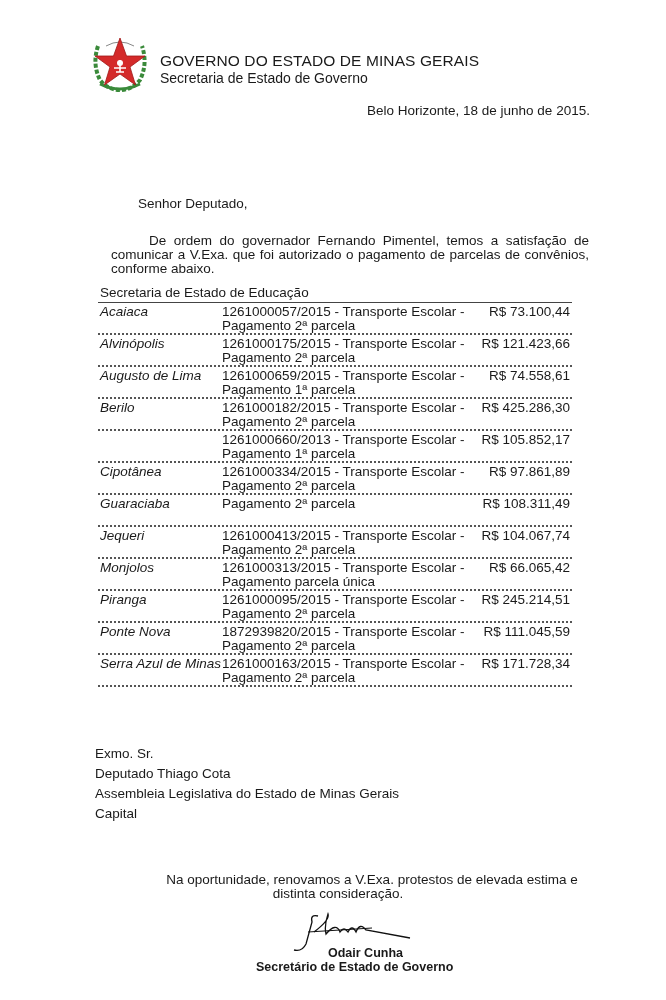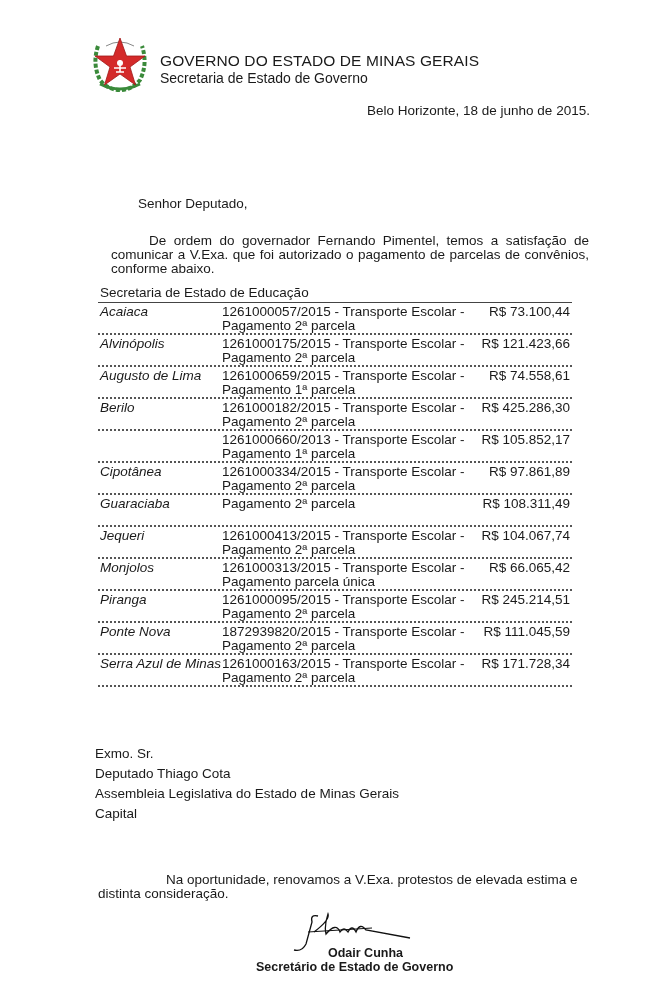--- a/index.html
+++ b/index.html
@@ -16,21 +16,21 @@
     #salutation { left: 138px; top: 196px; font-size: 13.5px; }
     #intro { left: 90px; top: 234px; width: 478px; font-size: 13.5px; line-height: 14px; text-align: justify; margin-left: 21px; }
     #intro .indent { display: inline-block; width: 38px; }
     #section-title { left: 100px; top: 285px; font-size: 13.5px; }
     #table { left: 98px; top: 302px; width: 474px; border-top: 1.5px solid #444; }
     .row { position: relative; height: 32px; border-bottom: 2px dotted #555; font-size: 13.5px; line-height: 14px; }
     .row .c1 { position: absolute; left: 2px; top: 2px; width: 122px; font-style: italic; }
     .row .c2 { position: absolute; left: 124px; top: 2px; width: 250px; }
     .row .c3 { position: absolute; right: 2px; top: 2px; text-align: right; }
     #addressee { left: 95px; top: 744px; font-size: 13.5px; line-height: 20px; }
-    #closing { left: 98px; top: 873px; width: 480px; font-size: 13.5px; line-height: 14px; }
+    #closing { left: 98px; top: 873px; width: 480px; font-size: 13.5px; line-height: 14px; text-align: center; }
     #closing .indent { display: inline-block; width: 68px; }
     #signature { left: 280px; top: 912px; width: 140px; height: 42px; }
     #signer-name { left: 328px; top: 946px; font-size: 12.5px; font-weight: bold; }
     #signer-role { left: 256px; top: 960px; font-size: 12.5px; font-weight: bold; }
   </style>
 </head>
 <body>
 
 <div id="header-logo" class="abs">
   <svg width="64" height="64" viewBox="0 0 64 64">

